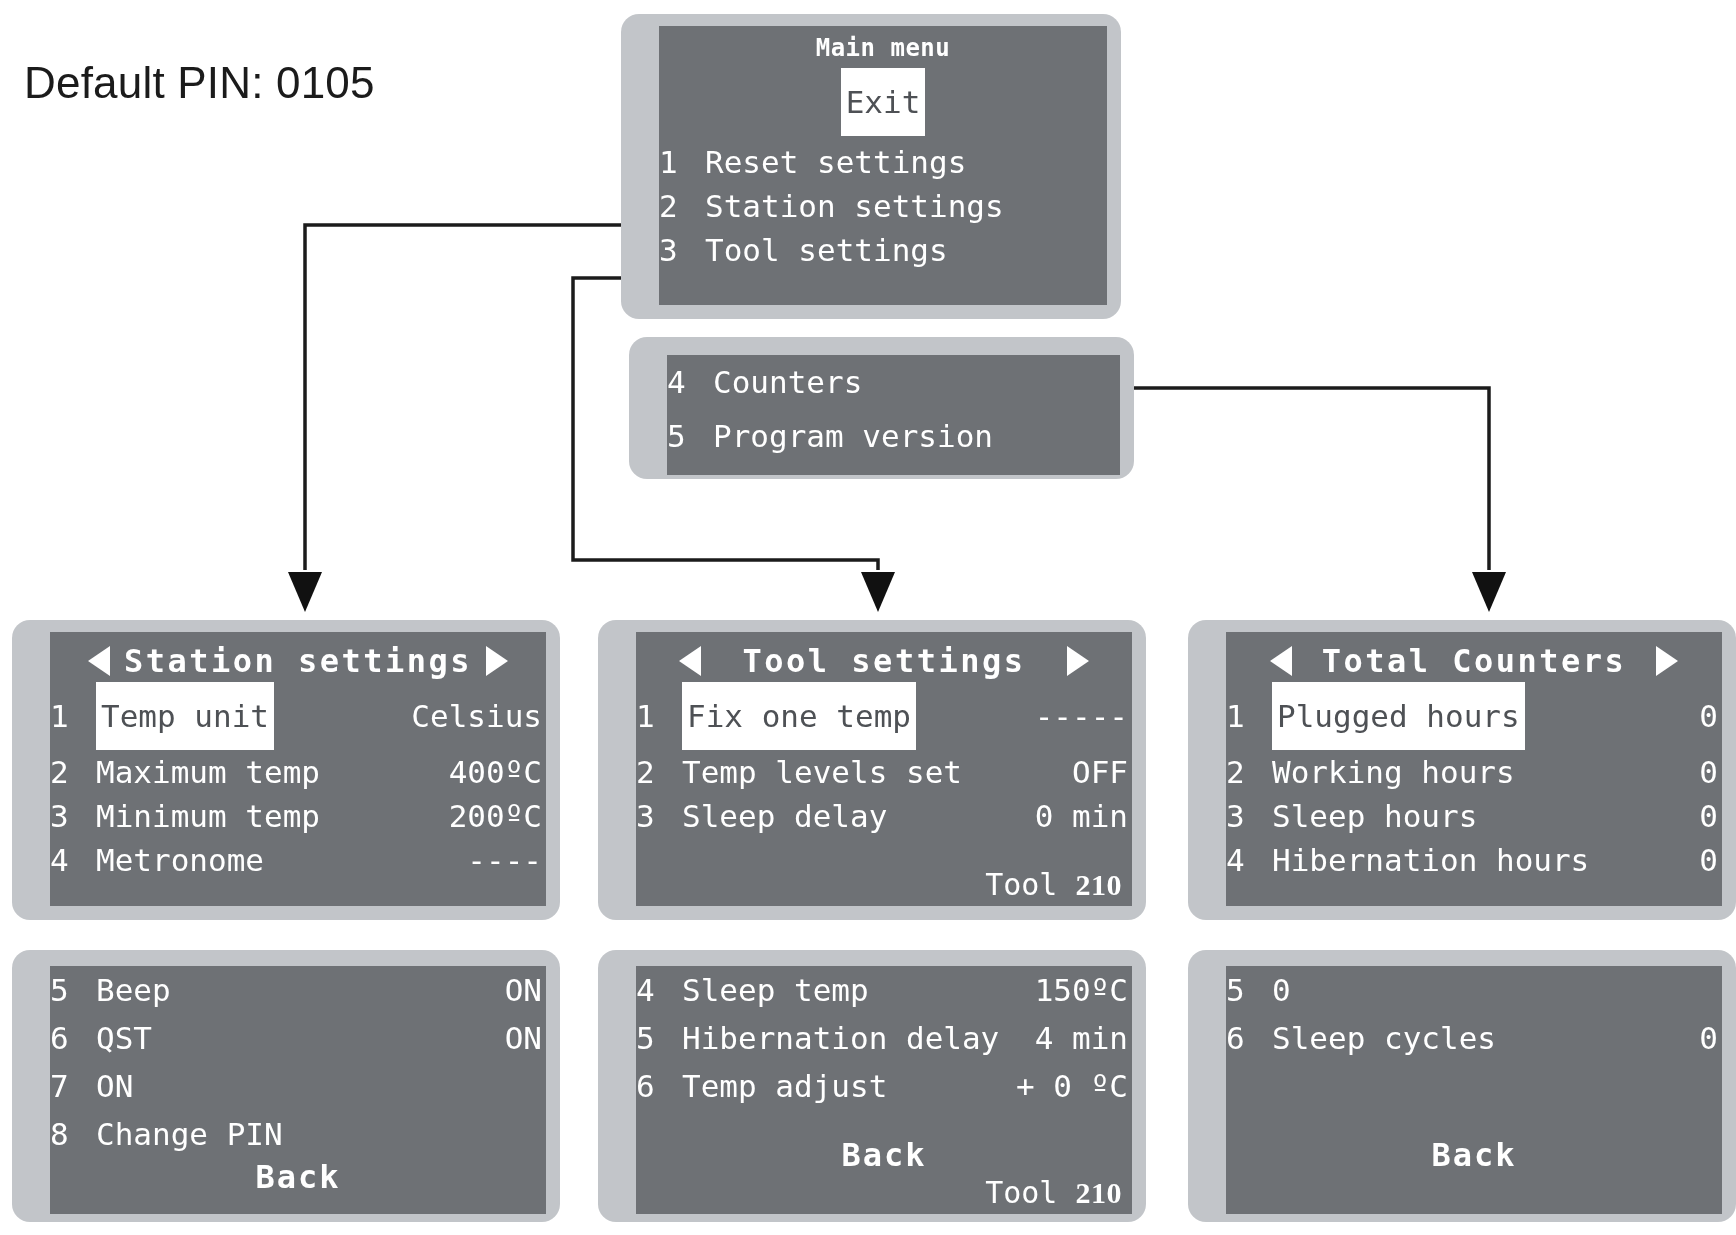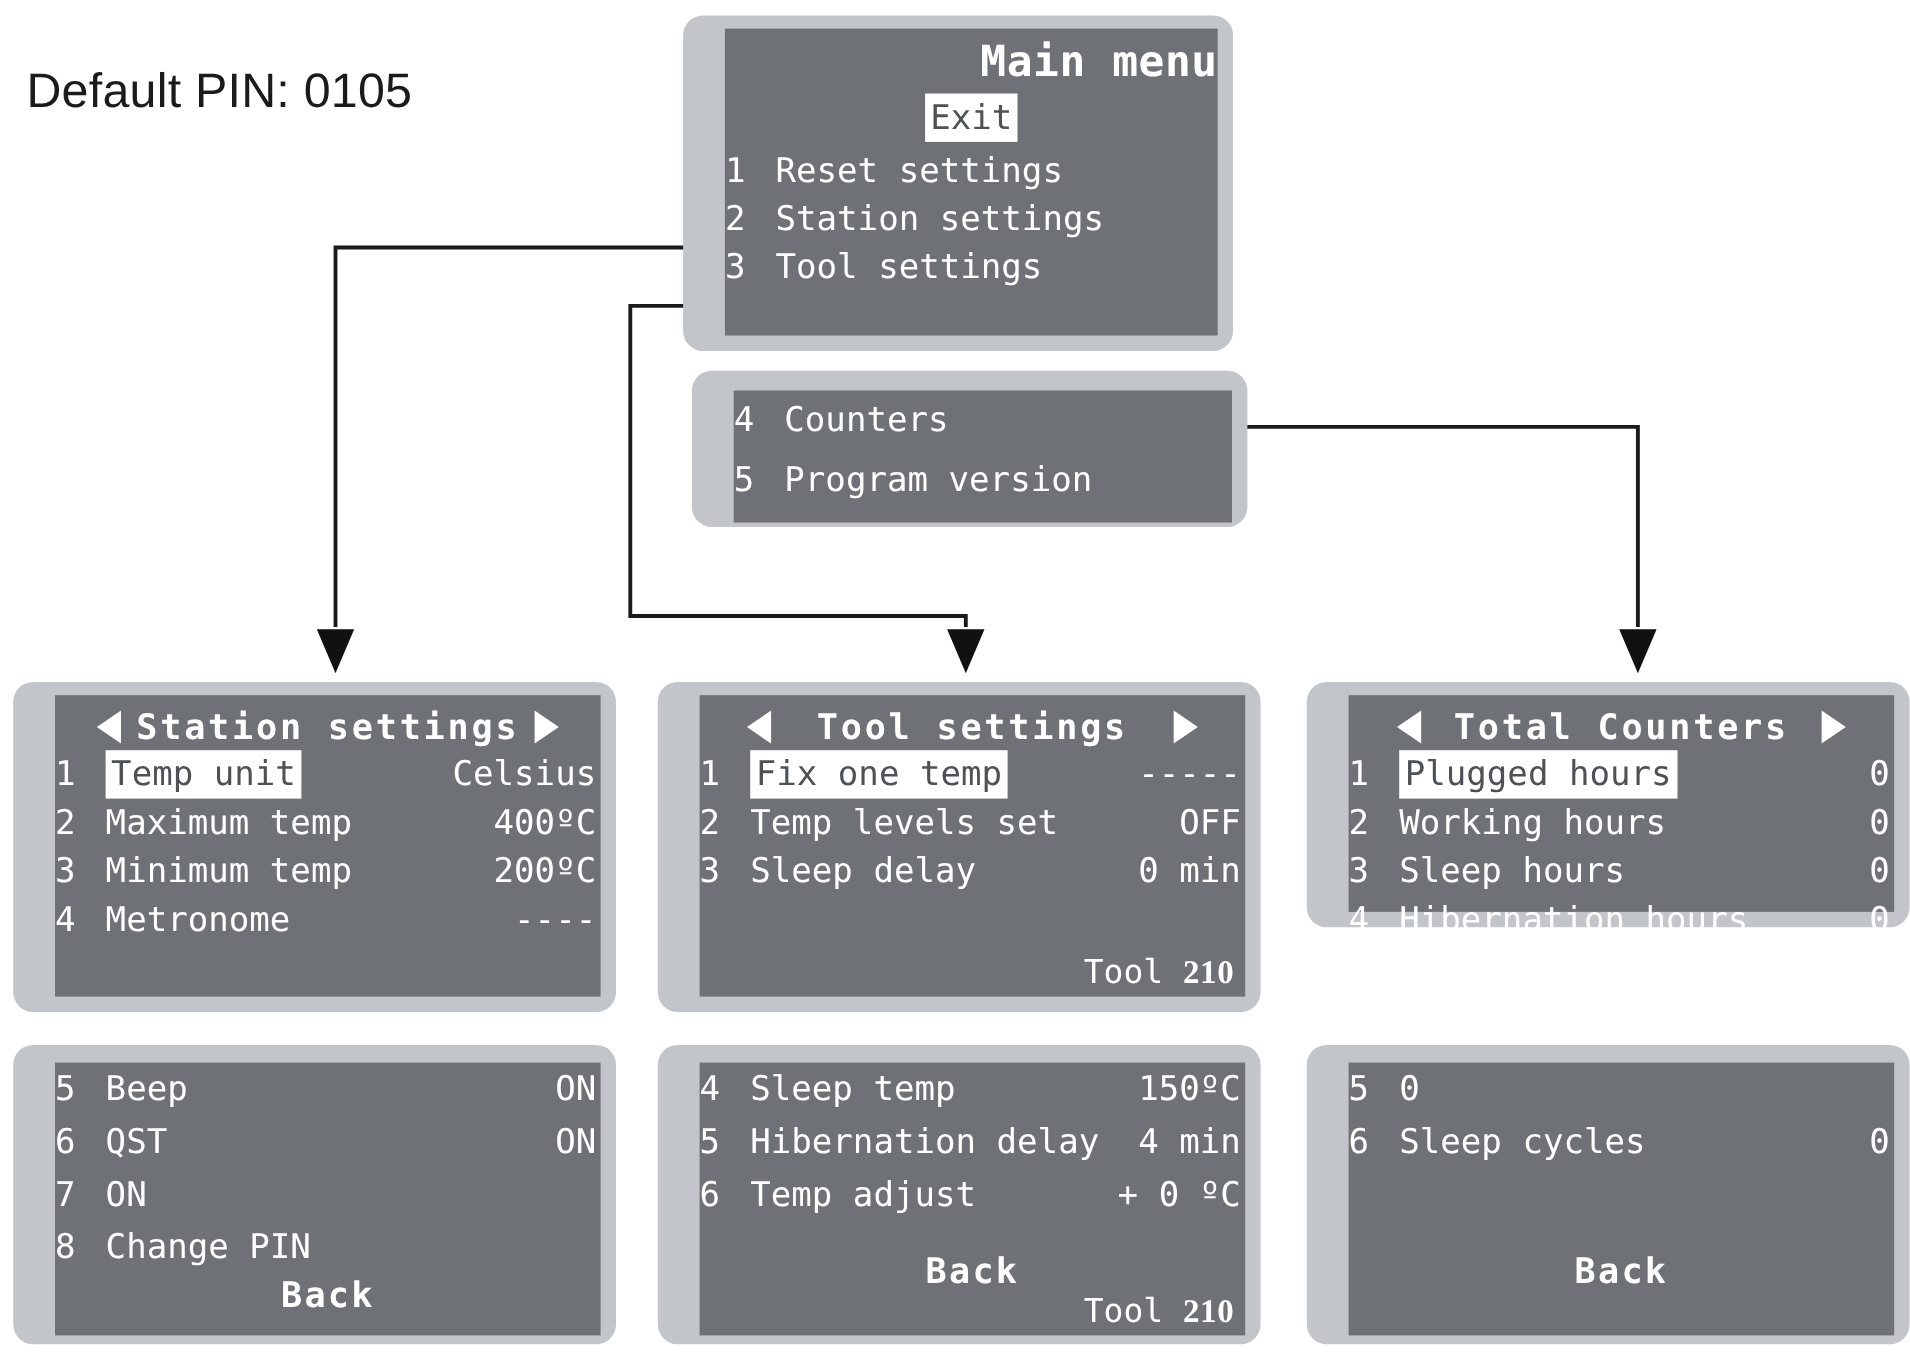--- a/index.html
+++ b/index.html
@@ -40,22 +40,22 @@
     width: 100%;
     height: 100%;
     box-sizing: border-box;
     position: relative;
     color: #ffffff;
     font-family: "DejaVu Sans Mono", monospace;
   }
 
   
   .scr-title {
-    text-align: right;
-    font-size: 39px;
+    text-align: center;
+    font-size: 24px;
     font-weight: bold;
     letter-spacing: 2.5px;
     padding-top: 8px;
     font-family: "DejaVu Sans Mono", monospace;
     white-space: nowrap;
   }
   .scr-title.plain {
     letter-spacing: 0.5px;
     font-weight: bold;
   }
@@ -93,21 +93,21 @@
     flex: 0 0 46px;
     text-align: left;
     color: #ffffff;
   }
   .row .lbl { flex: 1 1 auto; }
   .row .val { flex: 0 0 auto; text-align: right; padding-right: 4px; }
 
   .hl {
     background: #ffffff;
     color: #4e5155;
-    padding: 3px 5px;
+    padding: 15px 5px;
     display: inline-block;
     line-height: 38px;
   }
 
   .centered-only { justify-content: center; }
   .back {
     text-align: center;
     font-size: 32px;
     font-weight: bold;
     letter-spacing: 2px;
@@ -293,21 +293,21 @@
         <span class="val">+ 0  ºC</span>
       </div>
       <div class="back" style="margin-top:26px;">Back</div>
     </div>
     <div class="footer-tool">
       <span>Tool </span><b>210</b>
     </div>
   </div>
 </div>
 
-<div class="lcd" style="left:1188px; top:620px; width:548px; height:223px;">
+<div class="lcd" style="left:1188px; top:620px; width:548px; height:300px;">
   <div class="screen">
     <div class="title-row" style="gap:30px;">
       <span class="arr left"></span>
       <span class="tlabel">Total Counters</span>
       <span class="arr right"></span>
     </div>
     <div class="rows" style="margin-top:2px;">
       <div class="row">
         <span class="num">1</span>
         <span class="lbl"><span class="hl">Plugged hours</span></span>

